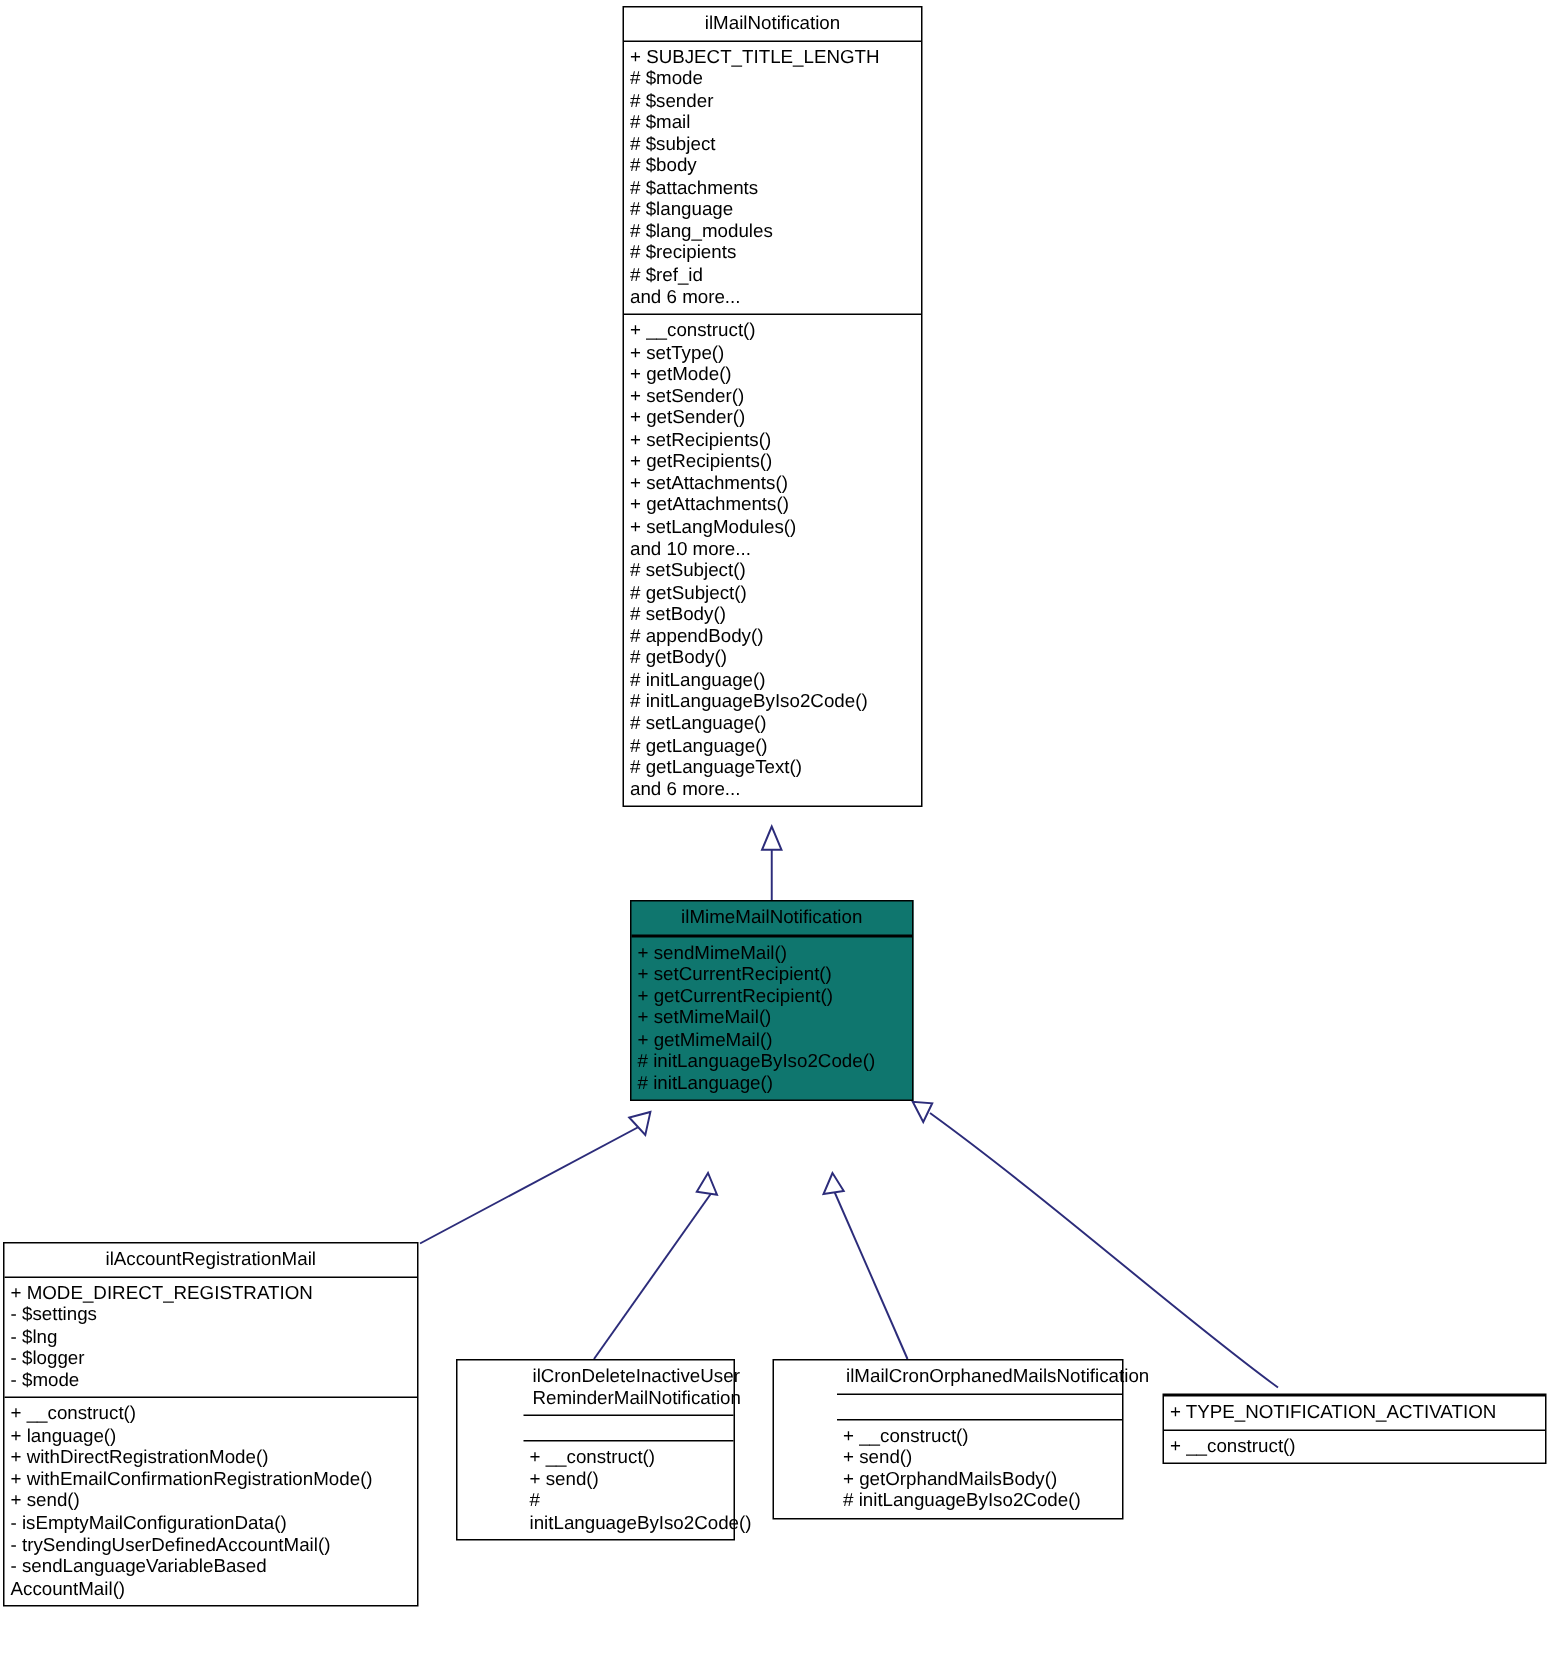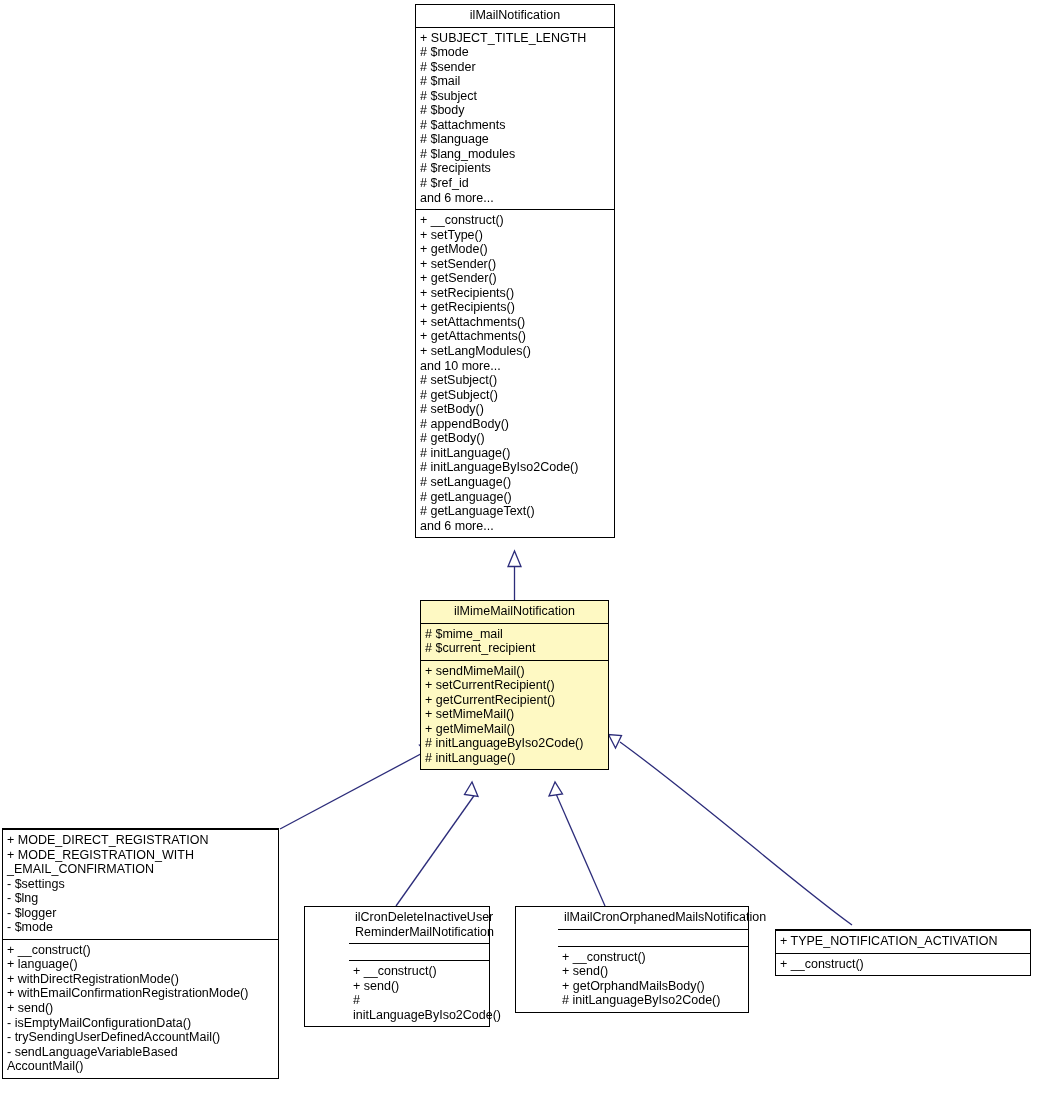--- a/index.html
+++ b/index.html
@@ -24,21 +24,21 @@
   .uml-box {
     position: absolute;
     box-sizing: border-box;
     border: 1px solid #000000;
     background: #ffffff;
     font-size: 12.5px;
     line-height: 14.55px;
     color: #000000;
   }
   .uml-box.highlight {
-    background: #fef9c3;
+    background: #0f766e;
     border: 1px solid #000000;
   }
   .uml-title {
     text-align: center;
     padding: 3px 6px 4px 6px;
     white-space: pre-line;
   }
   .uml-sep {
     border-top: 1px solid #000000;
     height: 0;
@@ -143,43 +143,38 @@
         <div class="uml-row"># getLanguage()</div>
         <div class="uml-row"># getLanguageText()</div>
         <div class="uml-row">and 6 more...</div>
       </div>
   </div>
 
   
   <div class="uml-box highlight" style="left:420px; top:600px; width:189px;">
     <div class="uml-title">ilMimeMailNotification</div>
     <div class="uml-sep"></div>
-    <div class="uml-compartment">
-        <div class="uml-row"># $mime_mail</div>
-        <div class="uml-row"># $current_recipient</div>
-      </div>
     <div class="uml-sep"></div>
     <div class="uml-compartment">
         <div class="uml-row">+ sendMimeMail()</div>
         <div class="uml-row">+ setCurrentRecipient()</div>
         <div class="uml-row">+ getCurrentRecipient()</div>
         <div class="uml-row">+ setMimeMail()</div>
         <div class="uml-row">+ getMimeMail()</div>
         <div class="uml-row"># initLanguageByIso2Code()</div>
         <div class="uml-row"># initLanguage()</div>
       </div>
   </div>
 
   
   <div class="uml-box" style="left:2px; top:828px; width:277px;">
+    <div class="uml-title">ilAccountRegistrationMail</div>
     <div class="uml-sep"></div>
     <div class="uml-compartment">
         <div class="uml-row">+ MODE_DIRECT_REGISTRATION</div>
-        <div class="uml-row">+ MODE_REGISTRATION_WITH
-_EMAIL_CONFIRMATION</div>
         <div class="uml-row">- $settings</div>
         <div class="uml-row">- $lng</div>
         <div class="uml-row">- $logger</div>
         <div class="uml-row">- $mode</div>
       </div>
     <div class="uml-sep"></div>
     <div class="uml-compartment">
         <div class="uml-row">+ __construct()</div>
         <div class="uml-row">+ language()</div>
         <div class="uml-row">+ withDirectRegistrationMode()</div>

